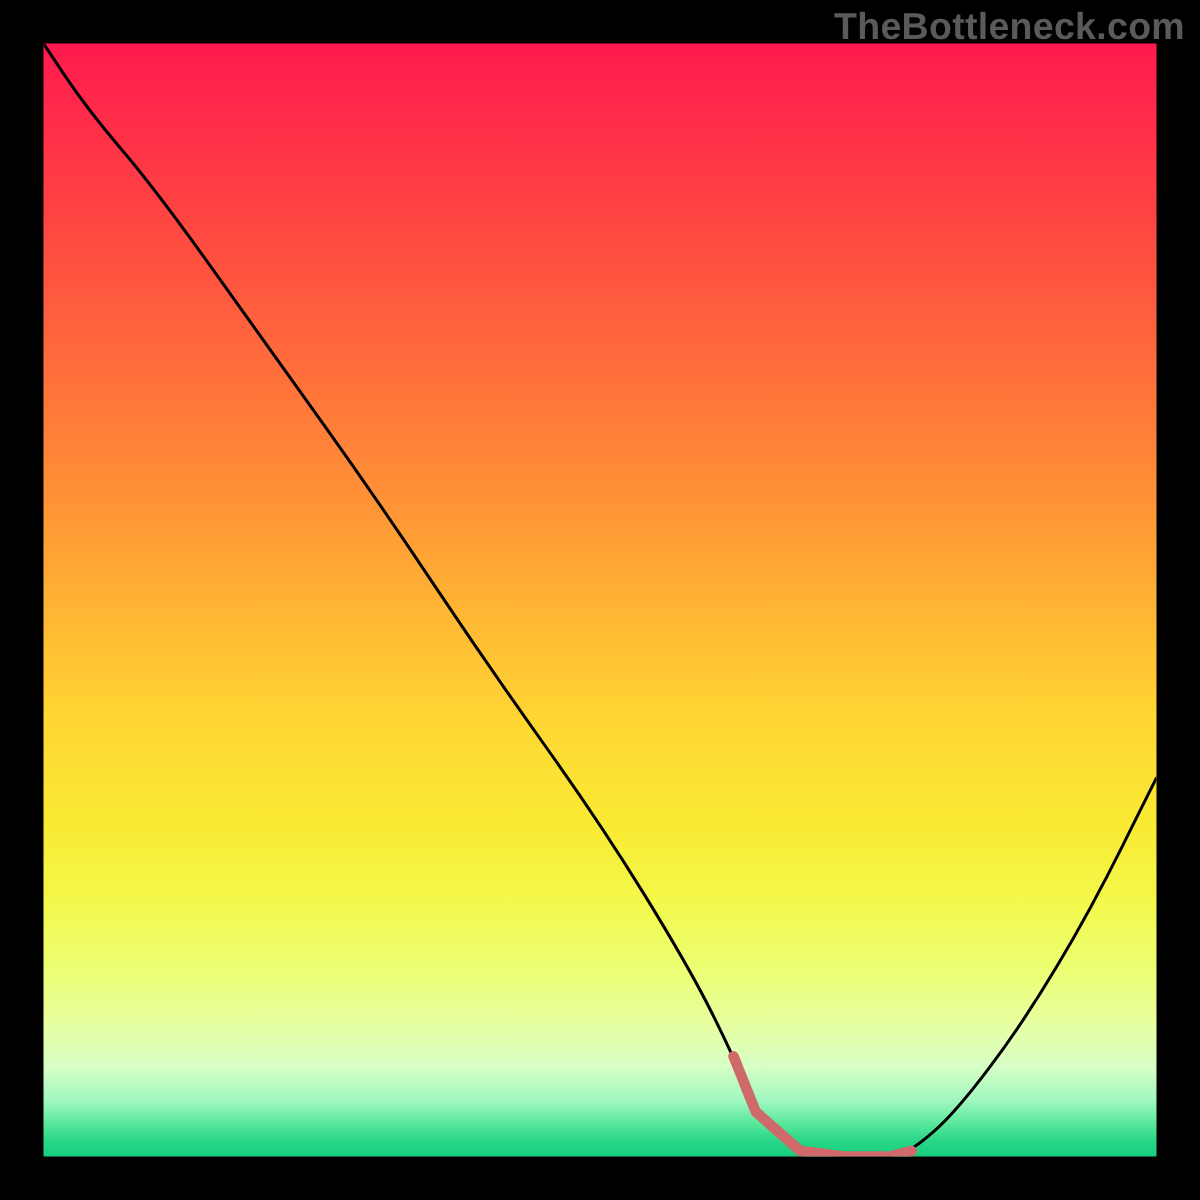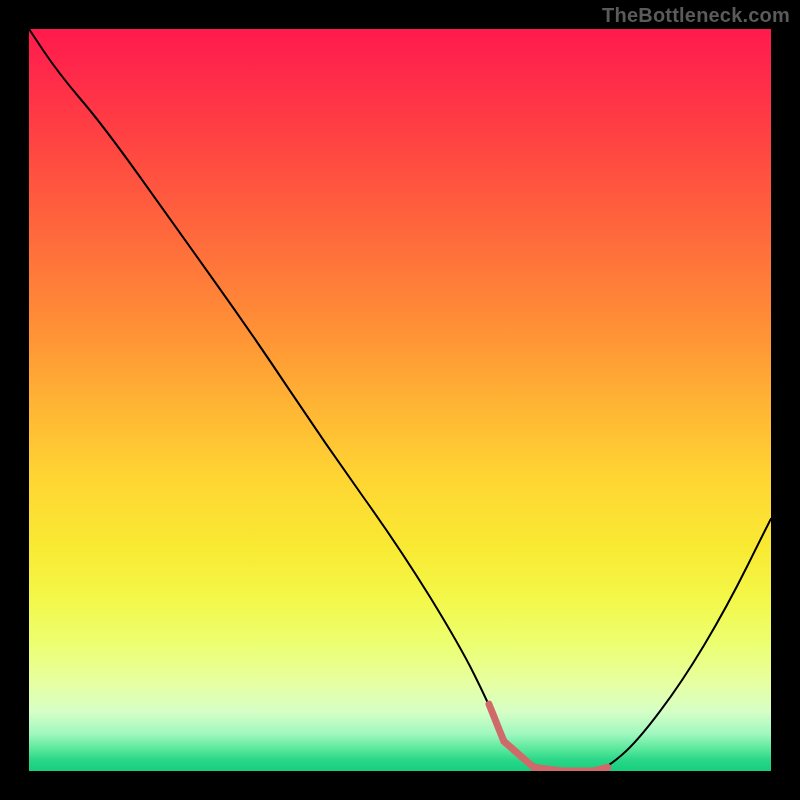--- a/index.html
+++ b/index.html
@@ -16,21 +16,21 @@
     left: 0;
     width: 800px;
     height: 800px;
     background: #000;
   }
   .attribution {
     position: absolute;
     top: 4px;
     right: 10px;
     font-family: Arial, Helvetica, sans-serif;
-    font-size: 20px;
+    font-size: 25px;
     font-weight: 600;
     color: #5a5a5a;
     letter-spacing: 0.2px;
   }
   .plot {
     position: absolute;
     top: 29px;
     left: 29px;
     width: 742px;
     height: 742px;

